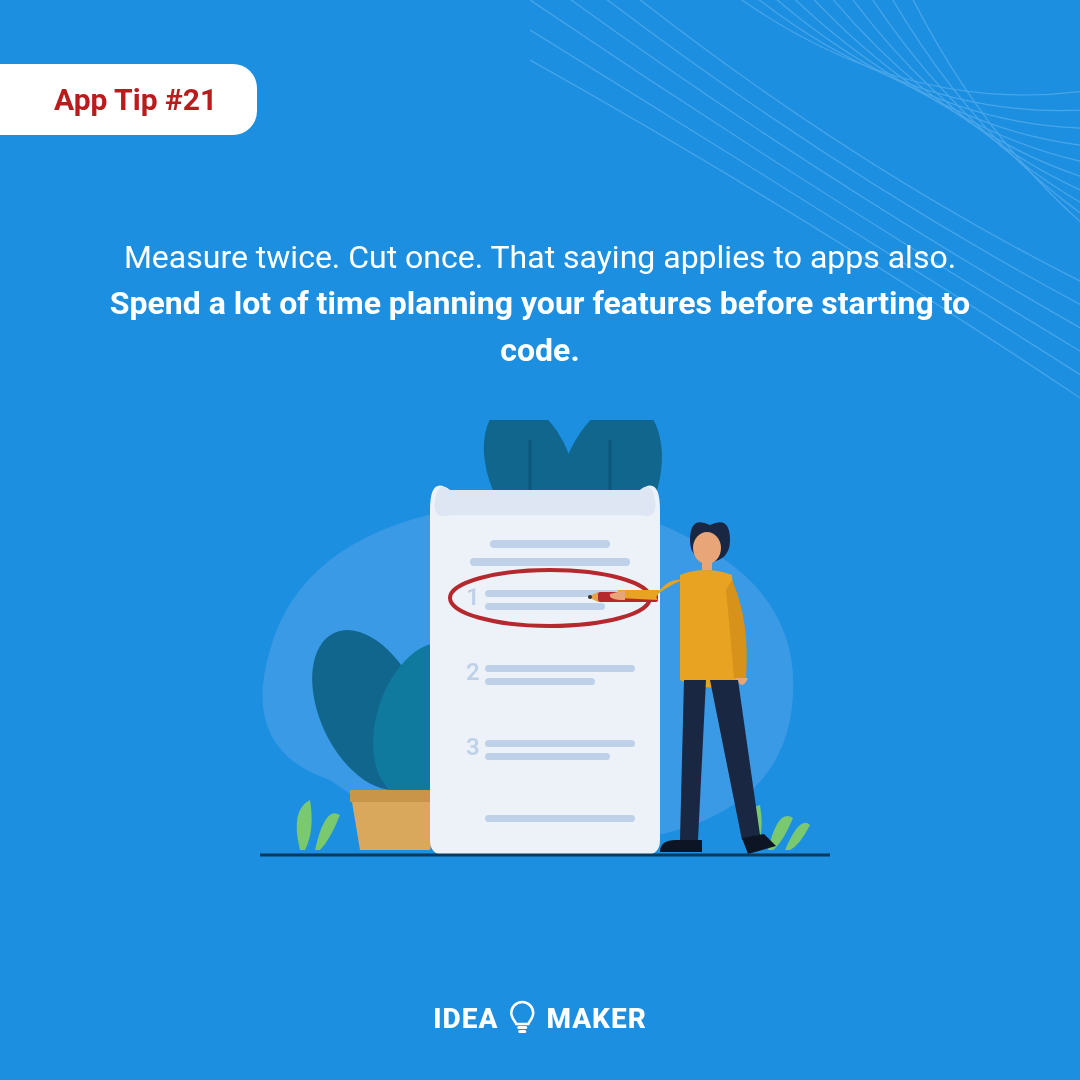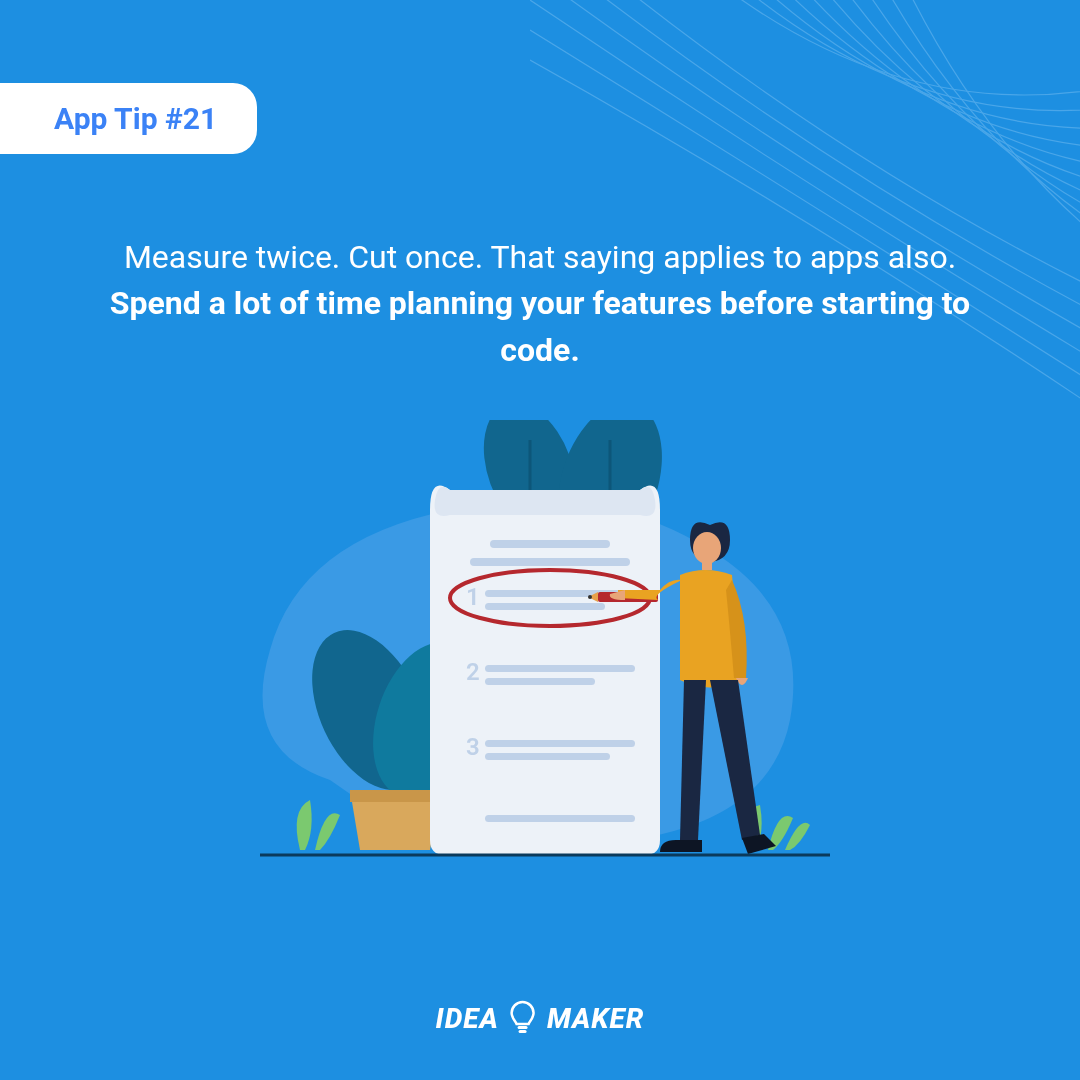--- a/index.html
+++ b/index.html
@@ -16,26 +16,25 @@
   top: -150px;
   right: -150px;
   width: 700px;
   height: 700px;
 }
 .tip-badge {
   position: absolute;
   top: 64px;
   left: 0;
   background: #fff;
-  color: #3b82f6;
+  color: #b91c1c;
   padding: 18px 40px 18px 54px;
   border-radius: 0 24px 24px 0;
   font-size: 30px;
   font-weight: 700;
-  margin-top: 19px;
 }
 .heading {
   position: absolute;
   top: 234px;
   left: 50%;
   transform: translateX(-50%);
   width: 900px;
   text-align: center;
   color: #fff;
   font-size: 32px;
@@ -58,21 +57,20 @@
   bottom: 44px;
   left: 50%;
   transform: translateX(-50%);
   display: flex;
   align-items: center;
   gap: 10px;
   color: #fff;
   font-size: 28px;
   font-weight: 800;
   letter-spacing: 1px;
-  font-style: italic;
 }
 .logo svg {
   width: 28px;
   height: 36px;
 }
 </style>
 </head>
 <body>
 
 <svg class="bg-lines" viewBox="0 0 700 700">

